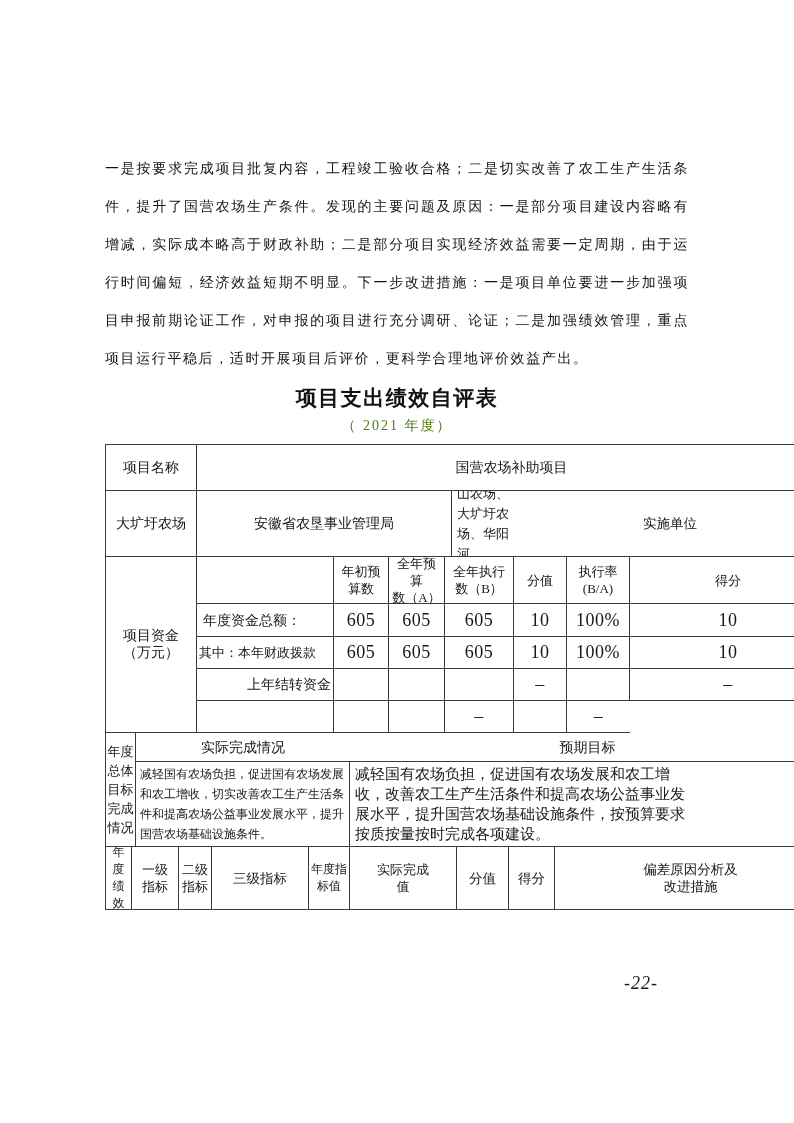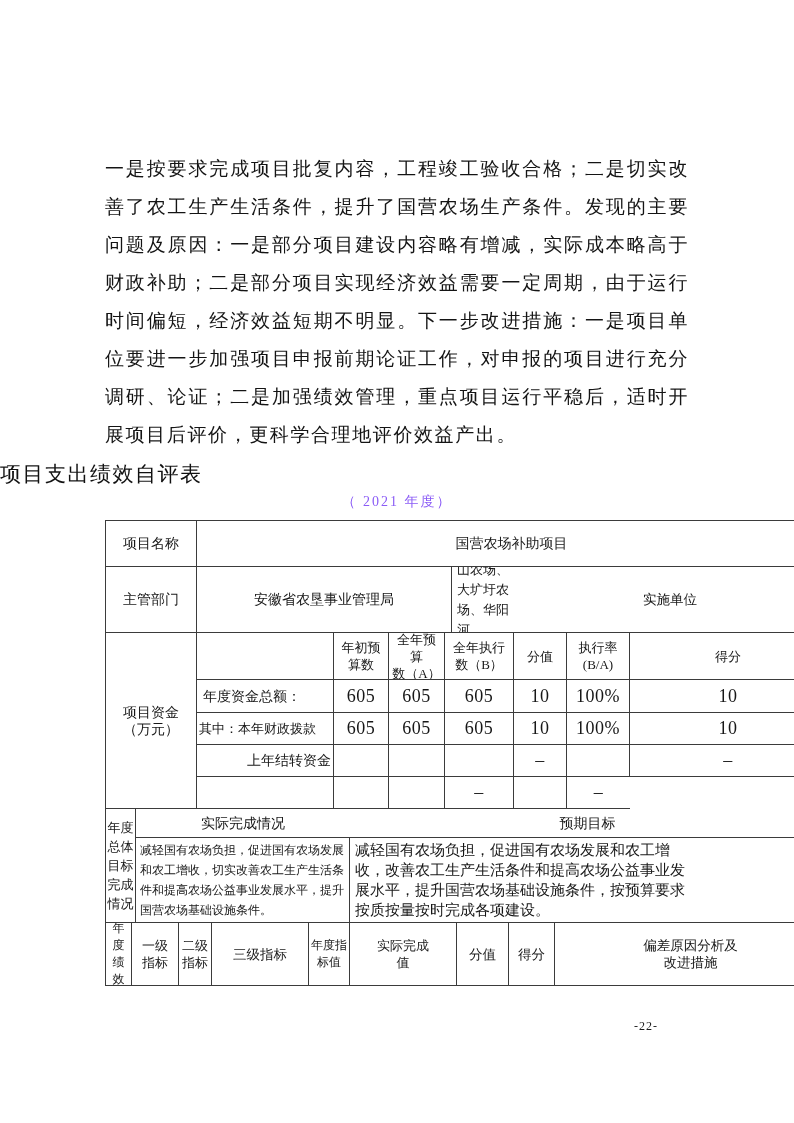--- a/index.html
+++ b/index.html
@@ -9,39 +9,40 @@
     width:794px; height:1123px;
     margin:0 auto;
     background:#ffffff;
     font-family:"Liberation Serif","DejaVu Serif",serif;
     color:#151515;
     overflow:hidden;
   }
   .body-paragraph {
     margin:150px 105px 0 105px;
     width:584px;
-    font-size:19px;
+    font-size:14px;
     line-height:38px;
     letter-spacing:1.6px;
     text-align:justify;
     color:#141414;
   }
   .table-title {
     margin-top:6px;
+    text-align:center;
     font-size:21px;
-    font-weight:normal;
+    font-weight:bold;
     letter-spacing:1.5px;
     color:#111;
   }
   .table-subtitle {
     margin-top:5px;
     text-align:center;
     font-size:14px;
     letter-spacing:2px;
-    color:#8b5cf6;
+    color:#4d7c0f;
   }
   .selftable {
     width:722px;
     margin:9px 0 0 105px;
     border:1.5px solid #3b3b3b;
     background:#fff;
   }
   .t-sec { display:grid; }
   .c {
     border-right:1px solid #3b3b3b;
@@ -62,59 +63,60 @@
   .c.rightal { justify-content:flex-end; text-align:right; }
   .c.topal { align-items:flex-start; }
   .ml { white-space:pre-line; }
   
   .sec-a { grid-template-columns:91px 1fr; grid-template-rows:46px; }
   .sec-b { grid-template-columns:91px 255px 63px 1fr; grid-template-rows:66px; }
   .sec-c { grid-template-columns:91px 137px 55px 56px 69px 53px 63px 1fr;
            grid-template-rows:47px 33px 32px 32px 32px; }
   .sec-d { grid-template-columns:30px 214px 1fr; grid-template-rows:29px 85px; }
   .sec-e { grid-template-columns:26px 47px 33px 97px 41px 107px 52px 46px 1fr; grid-template-rows:62px; }
-  .span5r { grid-row:1 / span 5; }
+  .span5r { grid-row:1 / span 5;font-family:Liberation Mono, monospace; }
   .span2r { grid-row:1 / span 2; }
   .fs14 { font-size:14px; }
   .fs13 { font-size:13px; }
   .fs12 { font-size:12px; }
   .vlabel { font-size:13px; line-height:19px; padding:0; }
   .farms { font-size:13px; line-height:20px; text-align:left; padding:2px 5px; }
   .goal-left  { font-size:12px; line-height:20px; padding:2px 4px; }
   .goal-right { font-size:15px; line-height:20px; padding:2px 5px; }
   .num { font-size:18px; letter-spacing:0.5px; }
   .lbl-left { padding-left:6px; }
   .page-number {
     position:absolute;
-    top:1019px;
+    top:973px;
     right:136px;
-    font-size:12px;
+    font-size:18px;
     letter-spacing:1px;
     color:#1a1a1a;
+    font-style:italic;
   }
 </style>
 </head>
 <body>
 
 <div class="page">
 
   <div class="body-paragraph">一是按要求完成项目批复内容，工程竣工验收合格；二是切实改善了农工生产生活条件，提升了国营农场生产条件。发现的主要问题及原因：一是部分项目建设内容略有增减，实际成本略高于财政补助；二是部分项目实现经济效益需要一定周期，由于运行时间偏短，经济效益短期不明显。下一步改进措施：一是项目单位要进一步加强项目申报前期论证工作，对申报的项目进行充分调研、论证；二是加强绩效管理，重点项目运行平稳后，适时开展项目后评价，更科学合理地评价效益产出。</div>
 
   <div class="table-title">项目支出绩效自评表</div>
   <div class="table-subtitle">（ 2021 年度）</div>
 
   <div class="selftable">
 
     <div class="t-sec sec-a">
       <div class="c fs14">项目名称</div>
       <div class="c fs14 lastcol">国营农场补助项目</div>
     </div>
 
     <div class="t-sec sec-b">
-      <div class="c fs14">主管部门</div>
+      <div class="c fs14">大圹圩农场</div>
       <div class="c fs14">安徽省农垦事业管理局</div>
       <div class="c lastcol farms ml leftal">潘村湖农场、淮南农场、白米
 山农场、大圹圩农场、华阳河
 农场、焦岗湖农场、夹沟农场</div>
       <div class="c">实施单位</div>
     </div>
 
     <div class="t-sec sec-c">
       <div class="c span5r ml fs14">项目资金
 （万元）</div>

